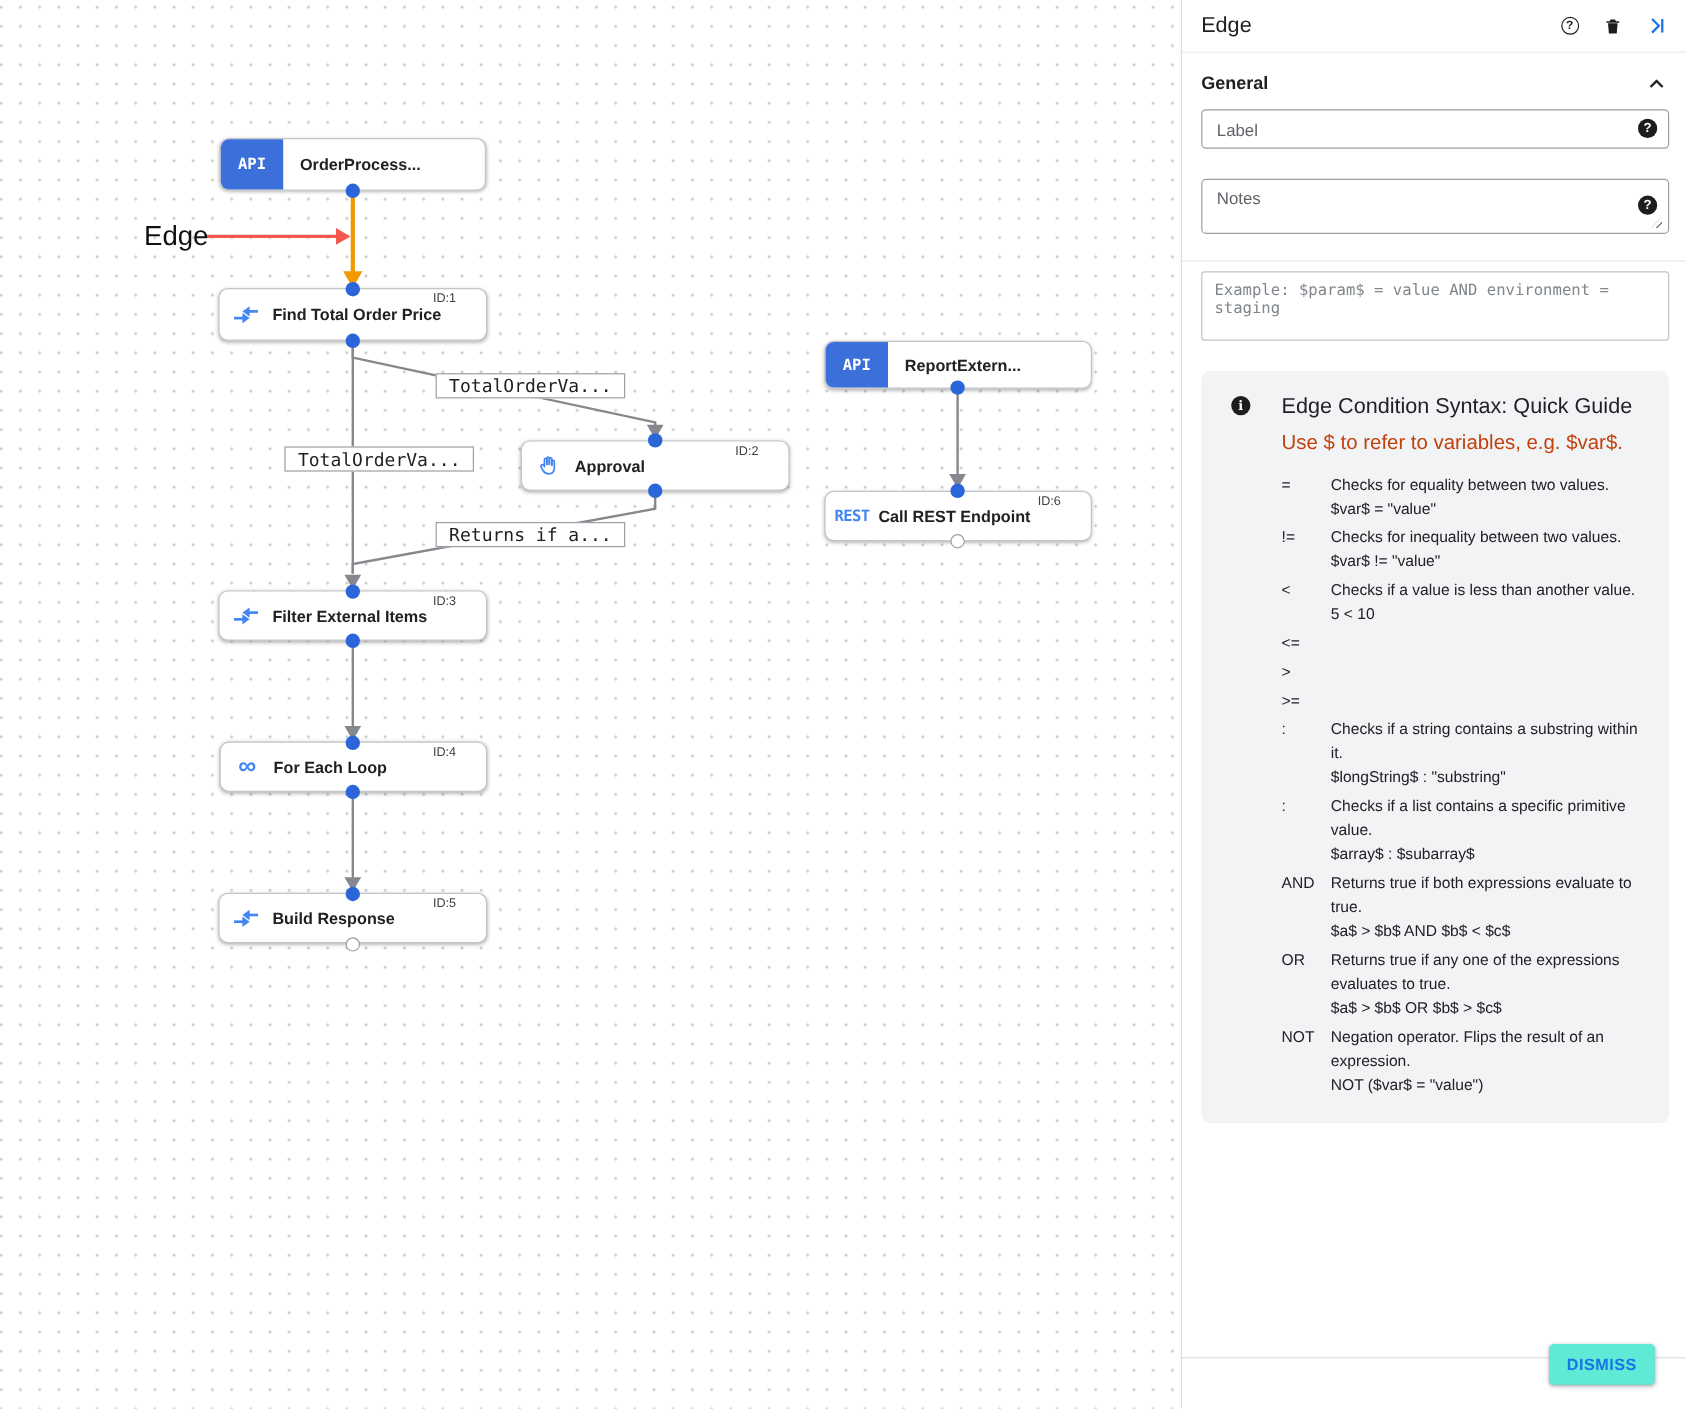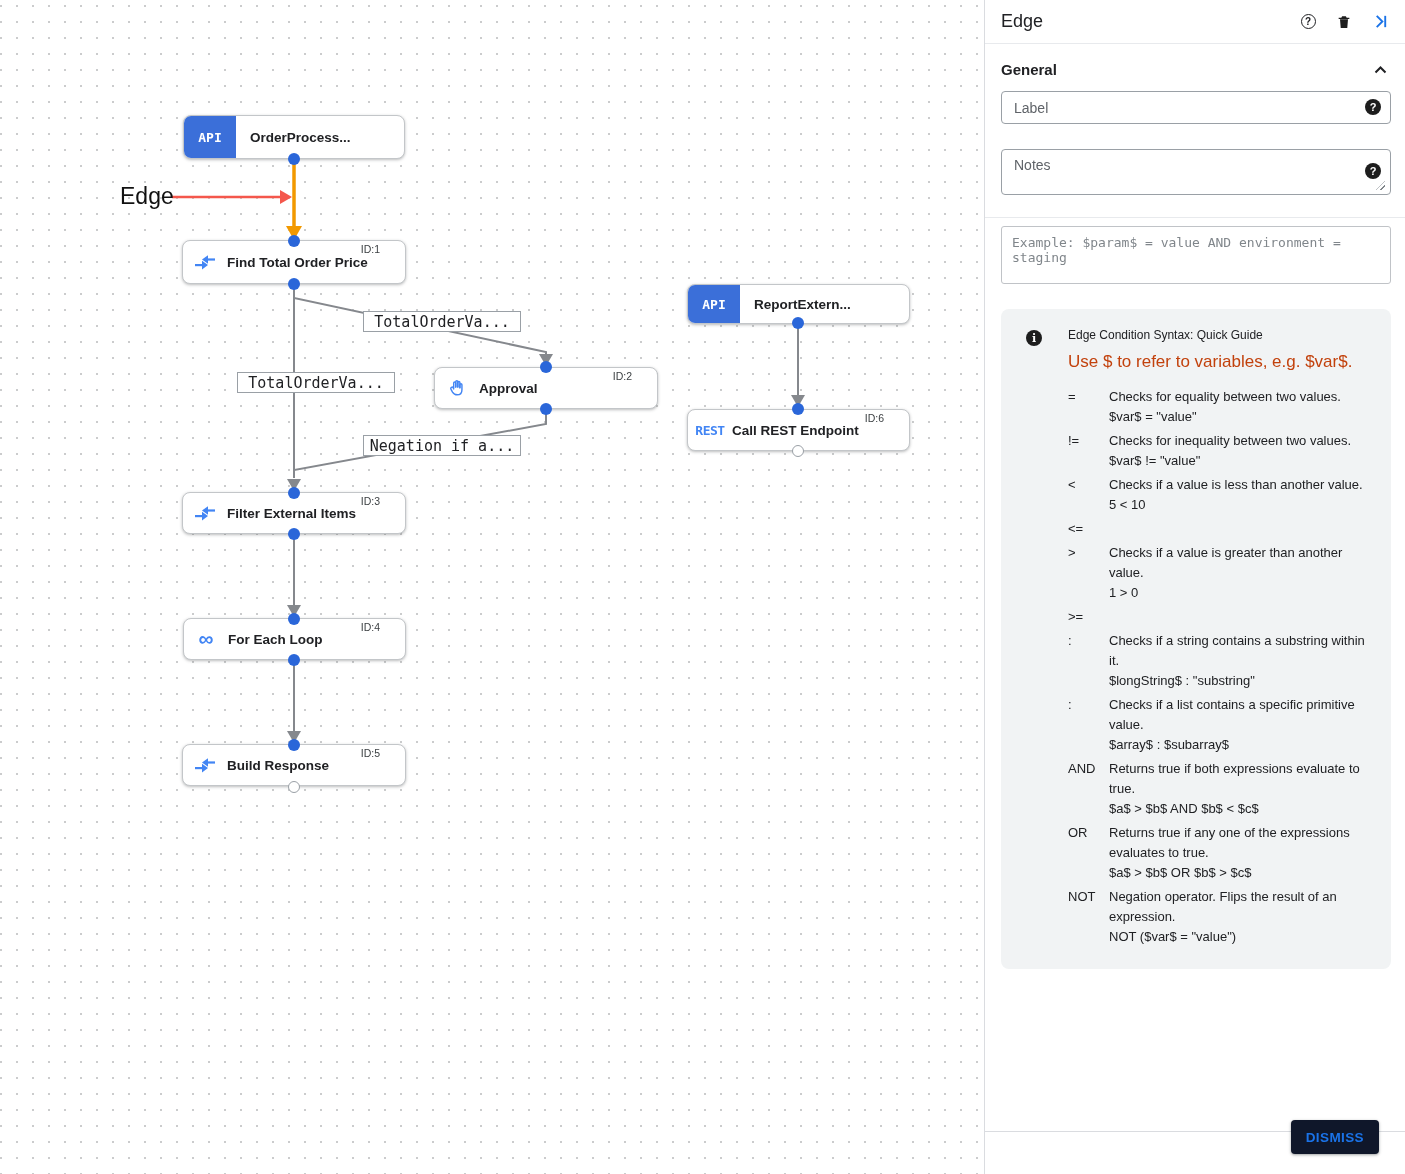--- a/index.html
+++ b/index.html
@@ -60,29 +60,29 @@
   .cond-field { margin:8px 14px 0 16px; }
   .cond-field textarea { width:100%; height:58px; border:1px solid #c0c3c7; border-radius:3px;
     font-family:"DejaVu Sans Mono", monospace; font-size:13px; color:#202124; padding:8px 10px; resize:none; outline:none; display:block; }
   .cond-field textarea::placeholder { color:#80868b; }
 
   .guide { margin:25px 14px 0 16px; background:#f1f3f4; border-radius:8px;
     padding:19px 14px 22px 25px; display:grid; grid-template-columns:42px 1fr; }
   .info-dot { width:16px; height:16px; border-radius:50%; background:#1d1d1d; color:#fff;
     font-family:"DejaVu Serif", serif; font-size:11px; font-weight:bold;
     display:flex; align-items:center; justify-content:center; margin-top:2px; }
-  .g-title { font-size:12px; color:#202124; }
+  .g-title { font-size:18px; color:#202124; }
   .g-sub { font-size:17px; margin-top:10px; color:#c2410c; }
   .rules { margin-top:15px; }
   .rule { display:grid; grid-template-columns:41px 1fr; margin-bottom:4px; font-size:13px; line-height:20px; }
   .rule .op { color:#202124; }
   .rule .ex { }
 
   .p-foot-line { position:absolute; left:0; right:0; top:1131px; height:1px; background:#dadce0; }
-  .dismiss { position:absolute; top:1120px; right:26px; height:34px; padding:0 15px; background:#0f172a; border:none;
+  .dismiss { position:absolute; top:1120px; right:26px; height:34px; padding:0 15px; background:#5eead4; border:none;
     border-radius:4px; box-shadow:0 1px 2px rgba(60,64,67,.3), 0 1px 3px 1px rgba(60,64,67,.15);
     color:#1a73e8; font-family:"Liberation Sans", sans-serif; font-size:13.5px; font-weight:bold; letter-spacing:.4px; cursor:pointer; }
 </style>
 </head>
 <body>
 
 <div class="canvas">
 
   <svg class="edges" width="985" height="1174" viewBox="0 0 985 1174">
 
@@ -211,21 +211,21 @@
   <div class="dot" style="left:294px;top:619px;"></div>
   <div class="dot" style="left:294px;top:660px;"></div>
   <div class="dot" style="left:294px;top:745px;"></div>
   <div class="dot open" style="left:294px;top:787px;"></div>
   <div class="dot" style="left:798px;top:323px;"></div>
   <div class="dot" style="left:798px;top:409px;"></div>
   <div class="dot open" style="left:798px;top:451px;"></div>
 
   <div class="edge-label" style="left:363px;top:311px;">TotalOrderVa...</div>
   <div class="edge-label" style="left:237px;top:372px;">TotalOrderVa...</div>
-  <div class="edge-label" style="left:363px;top:435px;">Negation if a...</div>
+  <div class="edge-label" style="left:363px;top:435px;">Returns if a...</div>
 </div>
 
 <div class="panel">
 
   <div class="p-head">
     <div class="p-title">Edge</div>
     <div class="hicon">
         <span class="help-ring">?</span>
       </div>
     <div class="hicon">
@@ -286,21 +286,20 @@
           </div>
         <div class="rule">
             <span class="op">&lt;</span>
             <span><span>Checks if a value is less than another value.</span><br><span class="ex">5 &lt; 10</span></span>
           </div>
         <div class="rule">
             <span class="op">&lt;=</span>
           </div>
         <div class="rule">
             <span class="op">&gt;</span>
-            <span><span>Checks if a value is greater than another value.</span><br><span class="ex">1 &gt; 0</span></span>
           </div>
         <div class="rule">
             <span class="op">&gt;=</span>
           </div>
         <div class="rule">
             <span class="op">:</span>
             <span><span>Checks if a string contains a substring within it.</span><br><span class="ex">$longString$ : "substring"</span></span>
           </div>
         <div class="rule">
             <span class="op">:</span>

